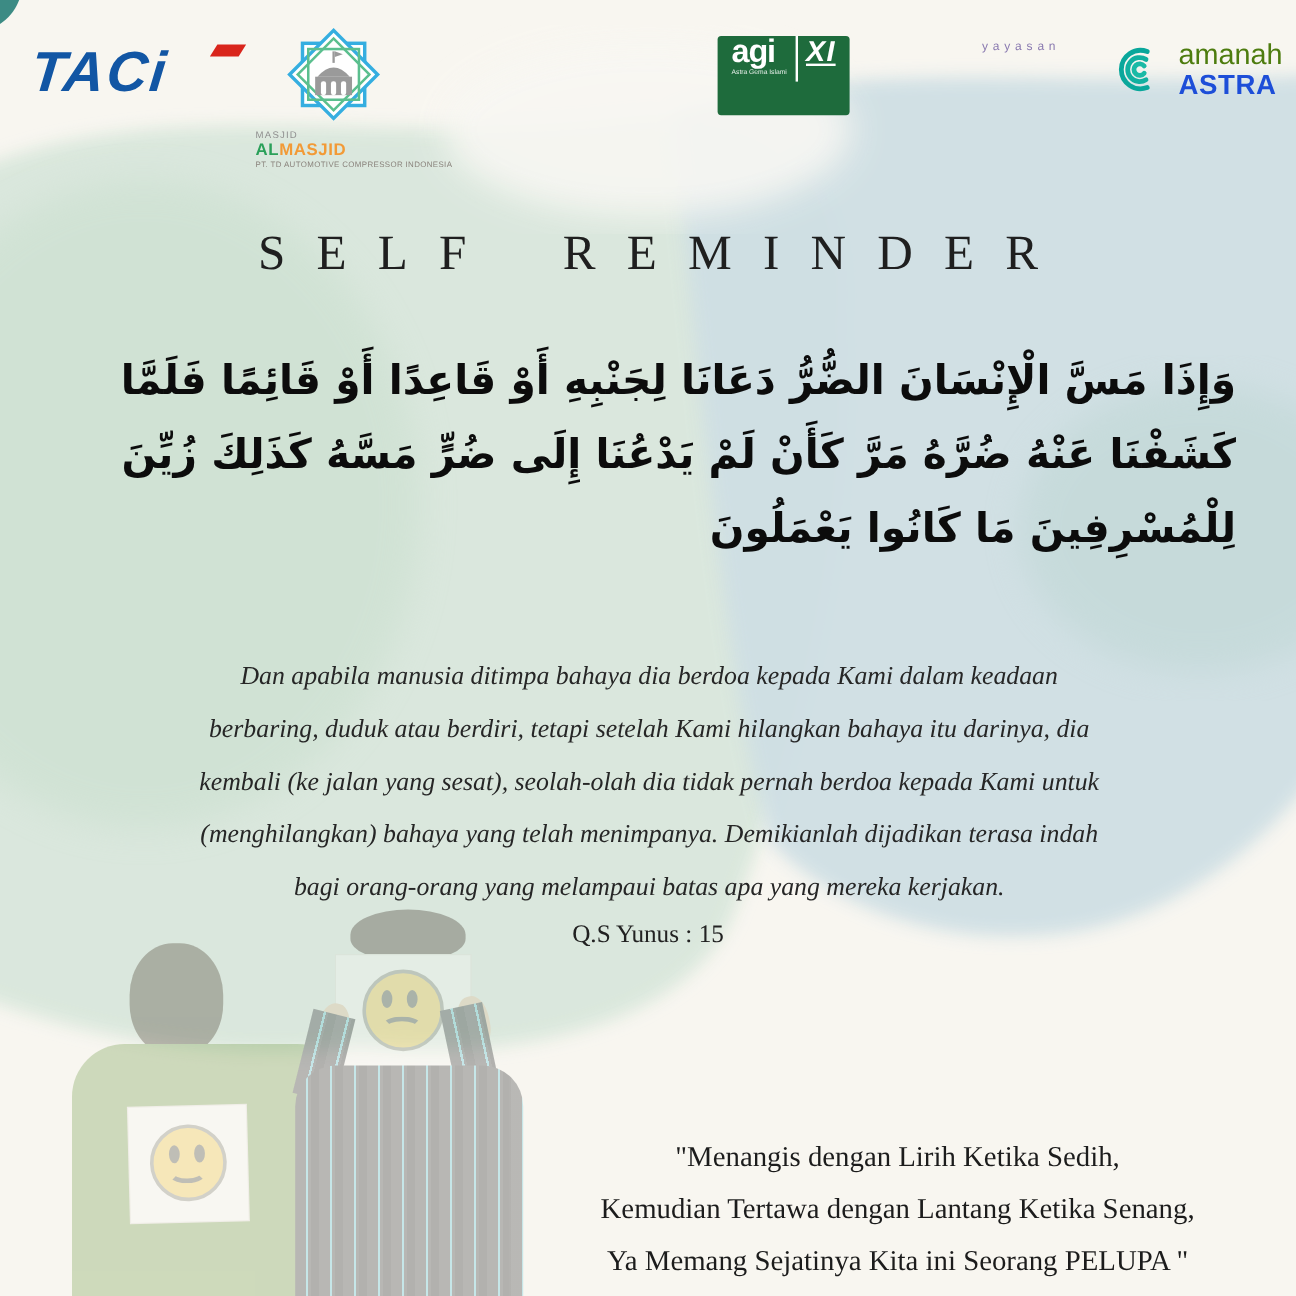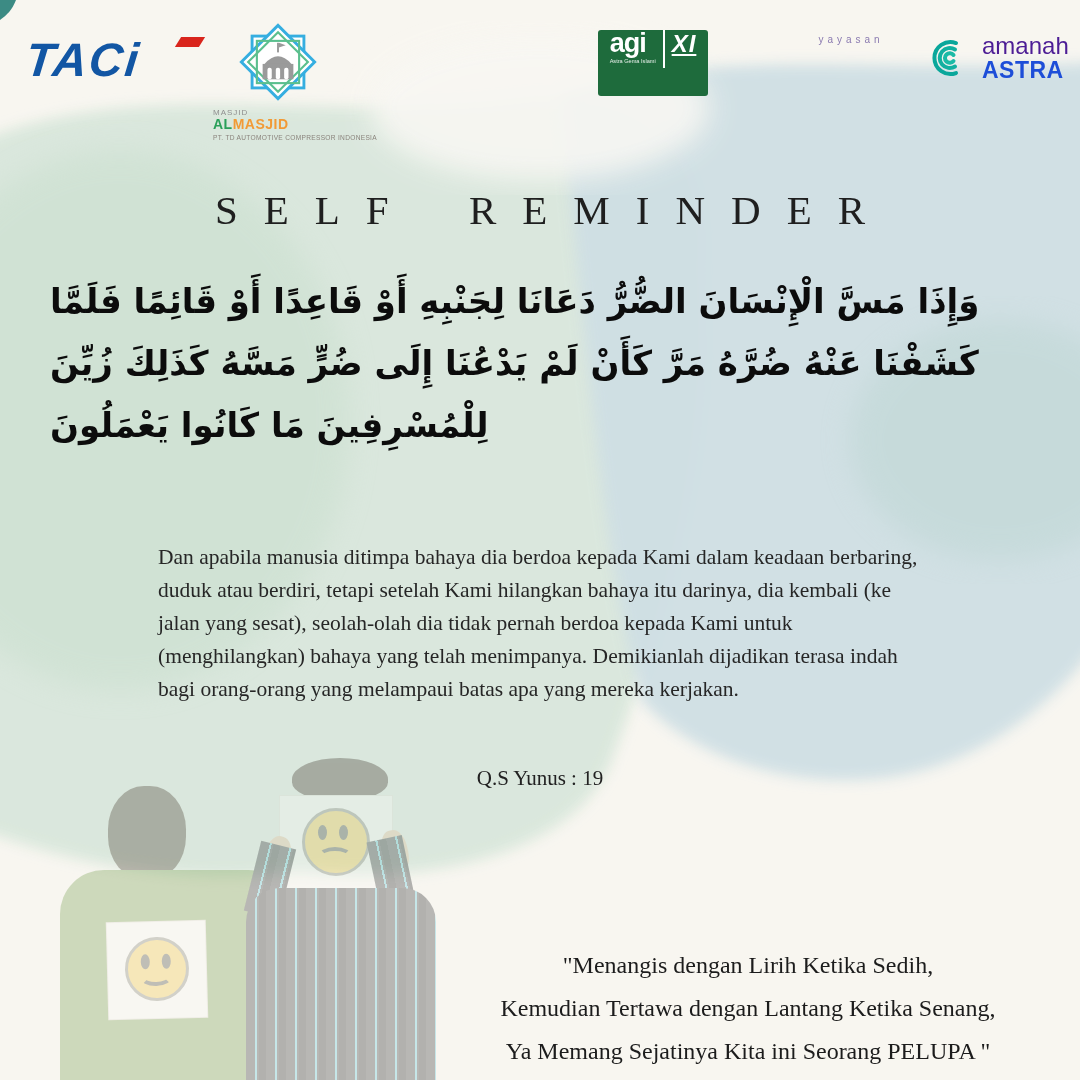--- a/index.html
+++ b/index.html
@@ -43,37 +43,37 @@
   .agi-mark{font-weight:700;font-style:italic;font-size:24px;letter-spacing:1px;text-decoration:underline;}
 
   .amaliah{position:absolute;left:727px;top:34px;width:168px;text-align:center;margin-left:40px;}
   .amaliah-top{font-family:"Liberation Sans",sans-serif;font-size:10px;color:#8a7ab0;
     letter-spacing:4px;}
   .amaliah-name{font-family:"DejaVu Serif",serif;font-style:italic;font-size:27px;
     color:#655a9e;line-height:30px;}
 
   .amanah{position:absolute;left:926px;top:34px;display:flex;align-items:center;gap:8px;}
   .amanah-txt{font-family:"Liberation Sans",sans-serif;line-height:1;text-align:left;}
-  .amanah-l1{font-size:24px;color:#4c1d95;display:block;font-weight:500;}
+  .amanah-l1{font-size:24px;color:#4d7c0f;display:block;font-weight:500;}
   .amanah-l2{font-size:23px;color:#1d4ed8;display:block;font-weight:800;letter-spacing:.5px;margin-top:1px;}
 
   
   .poster-title{
     position:absolute;left:0;top:186px;width:1080px;text-align:center;
     font-size:41px;color:#1f1f1f;letter-spacing:26px;word-spacing:18px;
     padding-left:26px;box-sizing:border-box;font-weight:500;
   }
   .arabic-verse{
-    position:absolute;left:50px;top:270px;width:980px;direction:rtl;text-align:left;
+    position:absolute;left:50px;top:286px;width:980px;direction:rtl;text-align:right;
     font-family:"DejaVu Sans",sans-serif;font-weight:700;font-size:34px;
     line-height:62px;color:#0c0c0c;
   }
   .translation{
-    position:absolute;left:158px;top:541px;width:766px;
-    font-size:21.5px;line-height:33px;color:#262626;
+    position:absolute;left:158px;top:541px;width:766px;text-align:center;
+    font-size:21.5px;line-height:44px;color:#262626;font-style:italic;
   }
   .verse-ref{
     position:absolute;left:0;top:766px;width:1080px;text-align:center;
     font-size:21px;color:#222;
   }
   .quote{
     position:absolute;left:408px;top:944px;width:680px;text-align:center;
     font-size:24px;line-height:43px;color:#1c1c1c;
   }
 
@@ -189,21 +189,21 @@
       </div>
     </div>
   </div>
 
   <div class="poster-title">SELF REMINDER</div>
 
   <div class="arabic-verse" lang="ar" dir="rtl">وَإِذَا مَسَّ الْإِنْسَانَ الضُّرُّ دَعَانَا لِجَنْبِهِ أَوْ قَاعِدًا أَوْ قَائِمًا فَلَمَّا كَشَفْنَا عَنْهُ ضُرَّهُ مَرَّ كَأَنْ لَمْ يَدْعُنَا إِلَى ضُرٍّ مَسَّهُ كَذَلِكَ زُيِّنَ لِلْمُسْرِفِينَ مَا كَانُوا يَعْمَلُونَ</div>
 
   <div class="translation">Dan apabila manusia ditimpa bahaya dia berdoa kepada Kami dalam keadaan berbaring, duduk atau berdiri, tetapi setelah Kami hilangkan bahaya itu darinya, dia kembali (ke jalan yang sesat), seolah-olah dia tidak pernah berdoa kepada Kami untuk (menghilangkan) bahaya yang telah menimpanya. Demikianlah dijadikan terasa indah bagi orang-orang yang melampaui batas apa yang mereka kerjakan.</div>
 
-  <div class="verse-ref">Q.S Yunus : 19</div>
+  <div class="verse-ref">Q.S Yunus : 15</div>
 
   <div class="quote">
     <div>"Menangis dengan Lirih Ketika Sedih,</div>
     <div>Kemudian Tertawa dengan Lantang Ketika Senang,</div>
     <div>Ya Memang Sejatinya Kita ini Seorang PELUPA "</div>
   </div>
 
   <div class="photo">
     <div class="p1-head"></div>
     <div class="p1-body"></div>

